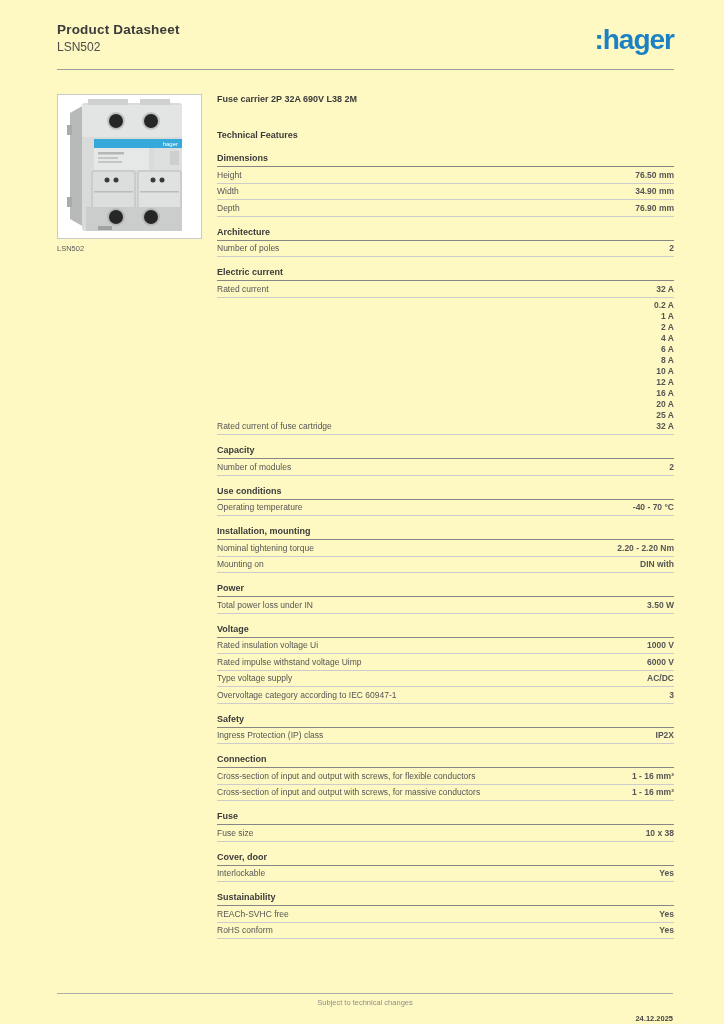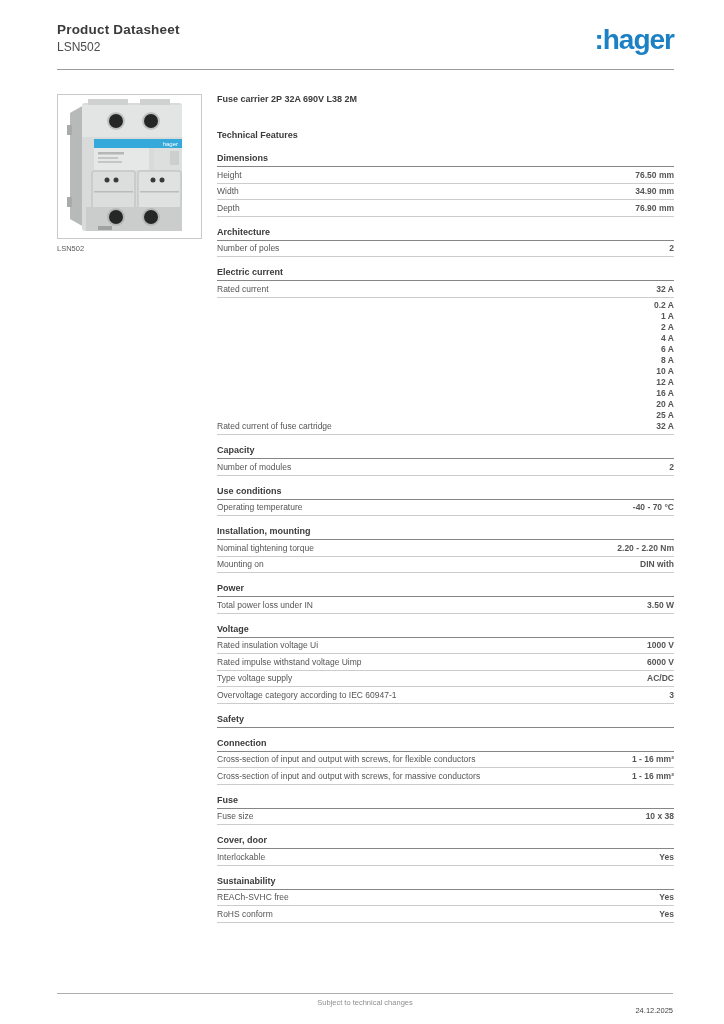--- a/index.html
+++ b/index.html
@@ -2,21 +2,21 @@
 <html><head>
 <meta charset="utf-8">
 <style>
   * { margin: 0; padding: 0; box-sizing: border-box; }
   html, body { background: #e9e9e9; }
   body { font-family: "Liberation Sans", "DejaVu Sans", sans-serif; }
   .page {
     position: relative;
     width: 724px; height: 1024px;
     margin: 0 auto;
-    background: #ffffff;
+    background: #fef9c3;
     color: #4d4d4d;
     overflow: hidden;
   }
   .content { position: absolute; left: 57px; top: 0; width: 617px; }
 
   
   .header { position: relative; padding-top: 22px; height: 70px; border-bottom: 1px solid #9c9c9c; }
   .doc-title { font-size: 13.5px; font-weight: bold; color: #3b3b3b; letter-spacing: 0.2px; }
   .doc-subtitle { font-size: 12px; color: #4c4c4c; margin-top: 3px; }
   .logo {
@@ -56,21 +56,21 @@
   }
   .row-label { line-height: 11px; padding-right: 10px; }
   .row-values { text-align: right; white-space: nowrap; font-weight: bold; }
   .row-value { line-height: 11px; }
 
   
   .footer-line { position: absolute; left: 57px; top: 993px; width: 616px; border-top: 1px solid #adadad; }
   .footer { position: absolute; left: 57px; top: 998px; width: 616px; font-size: 7.5px; }
   .footer-left { position: absolute; left: 0; top: 0; font-weight: bold; color: #3f3f3f; margin-top: 37px; }
   .footer-center { position: absolute; left: 0; width: 100%; text-align: center; top: 0; color: #8f8f8f; }
-  .footer-right { position: absolute; right: 0; top: 8px; font-weight: normal; color: #3f3f3f; }
+  .footer-right { position: absolute; right: 0; top: 16px; font-weight: bold; color: #3f3f3f; }
 </style>
 </head>
 <body>
 
 <div class="page">
 
   <div class="content">
     <div class="header">
       <div class="doc-title">Product Datasheet</div>
       <div class="doc-subtitle">LSN502</div>
@@ -253,20 +253,26 @@
               </div>
               <div class="spec-row">
                 <div class="row-label">Overvoltage category according to IEC 60947-1</div>
                 <div class="row-values">
                   <div class="row-value">3</div>
                 </div>
               </div>
             </div>
             <div class="section">
               <div class="section-title">Safety</div>
+              <div class="spec-row">
+                <div class="row-label">Ingress Protection (IP) class</div>
+                <div class="row-values">
+                  <div class="row-value">IP2X</div>
+                </div>
+              </div>
             </div>
             <div class="section">
               <div class="section-title">Connection</div>
               <div class="spec-row">
                 <div class="row-label">Cross-section of input and output with screws, for flexible conductors</div>
                 <div class="row-values">
                   <div class="row-value">1 - 16 mm²</div>
                 </div>
               </div>
               <div class="spec-row">

